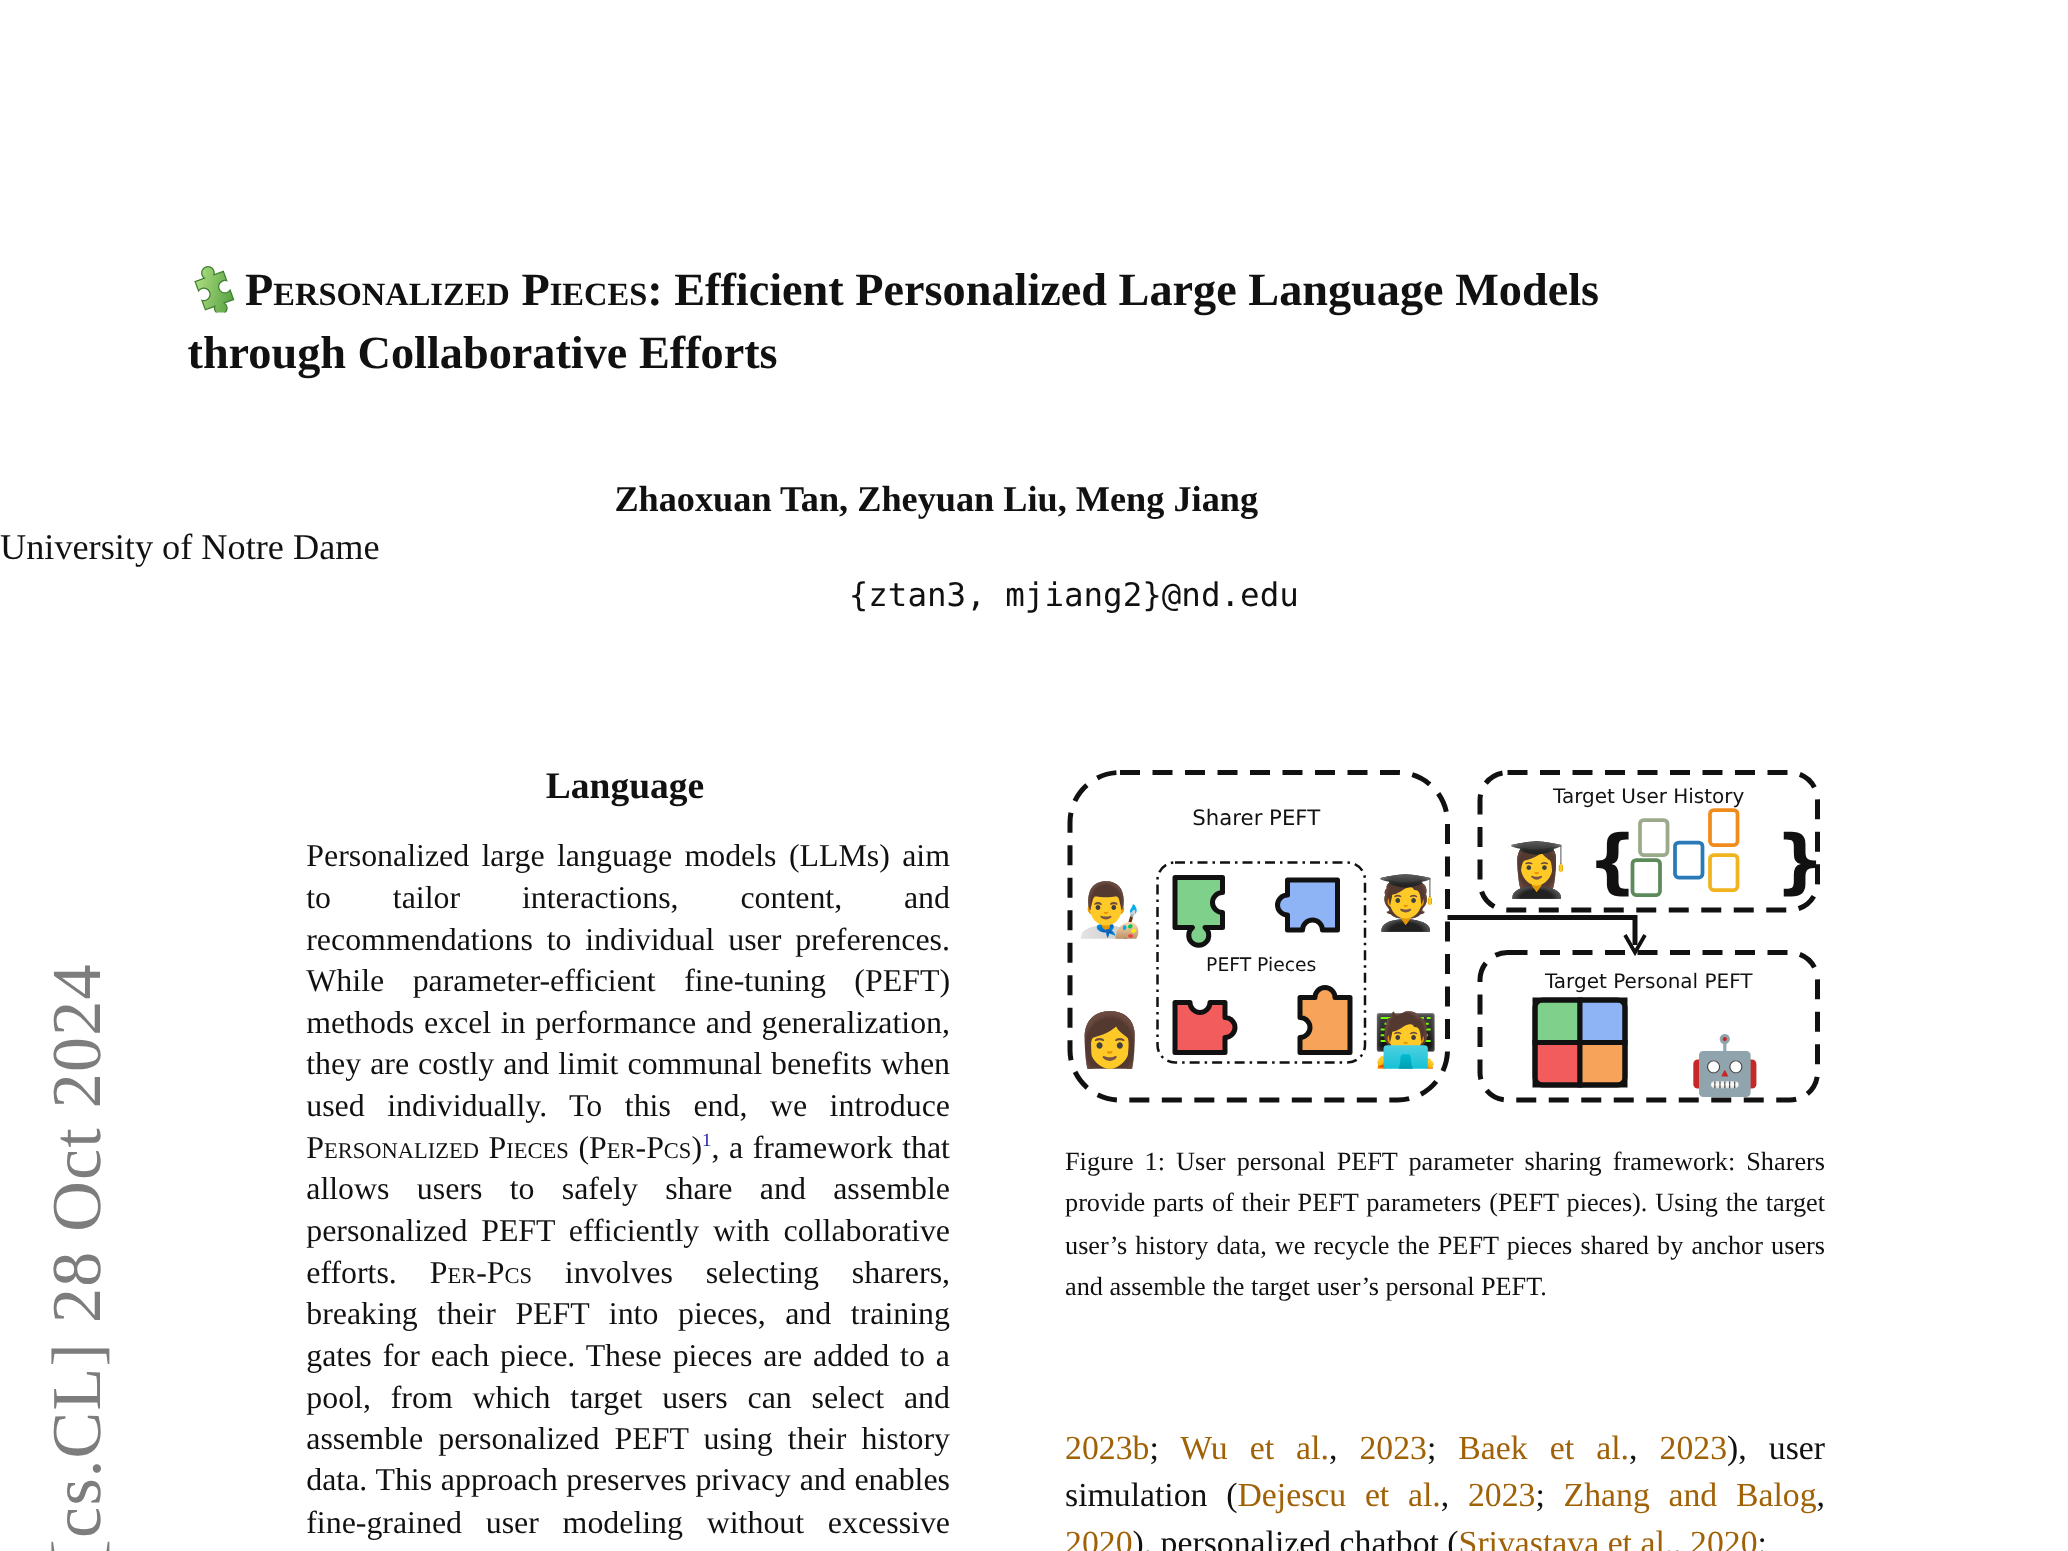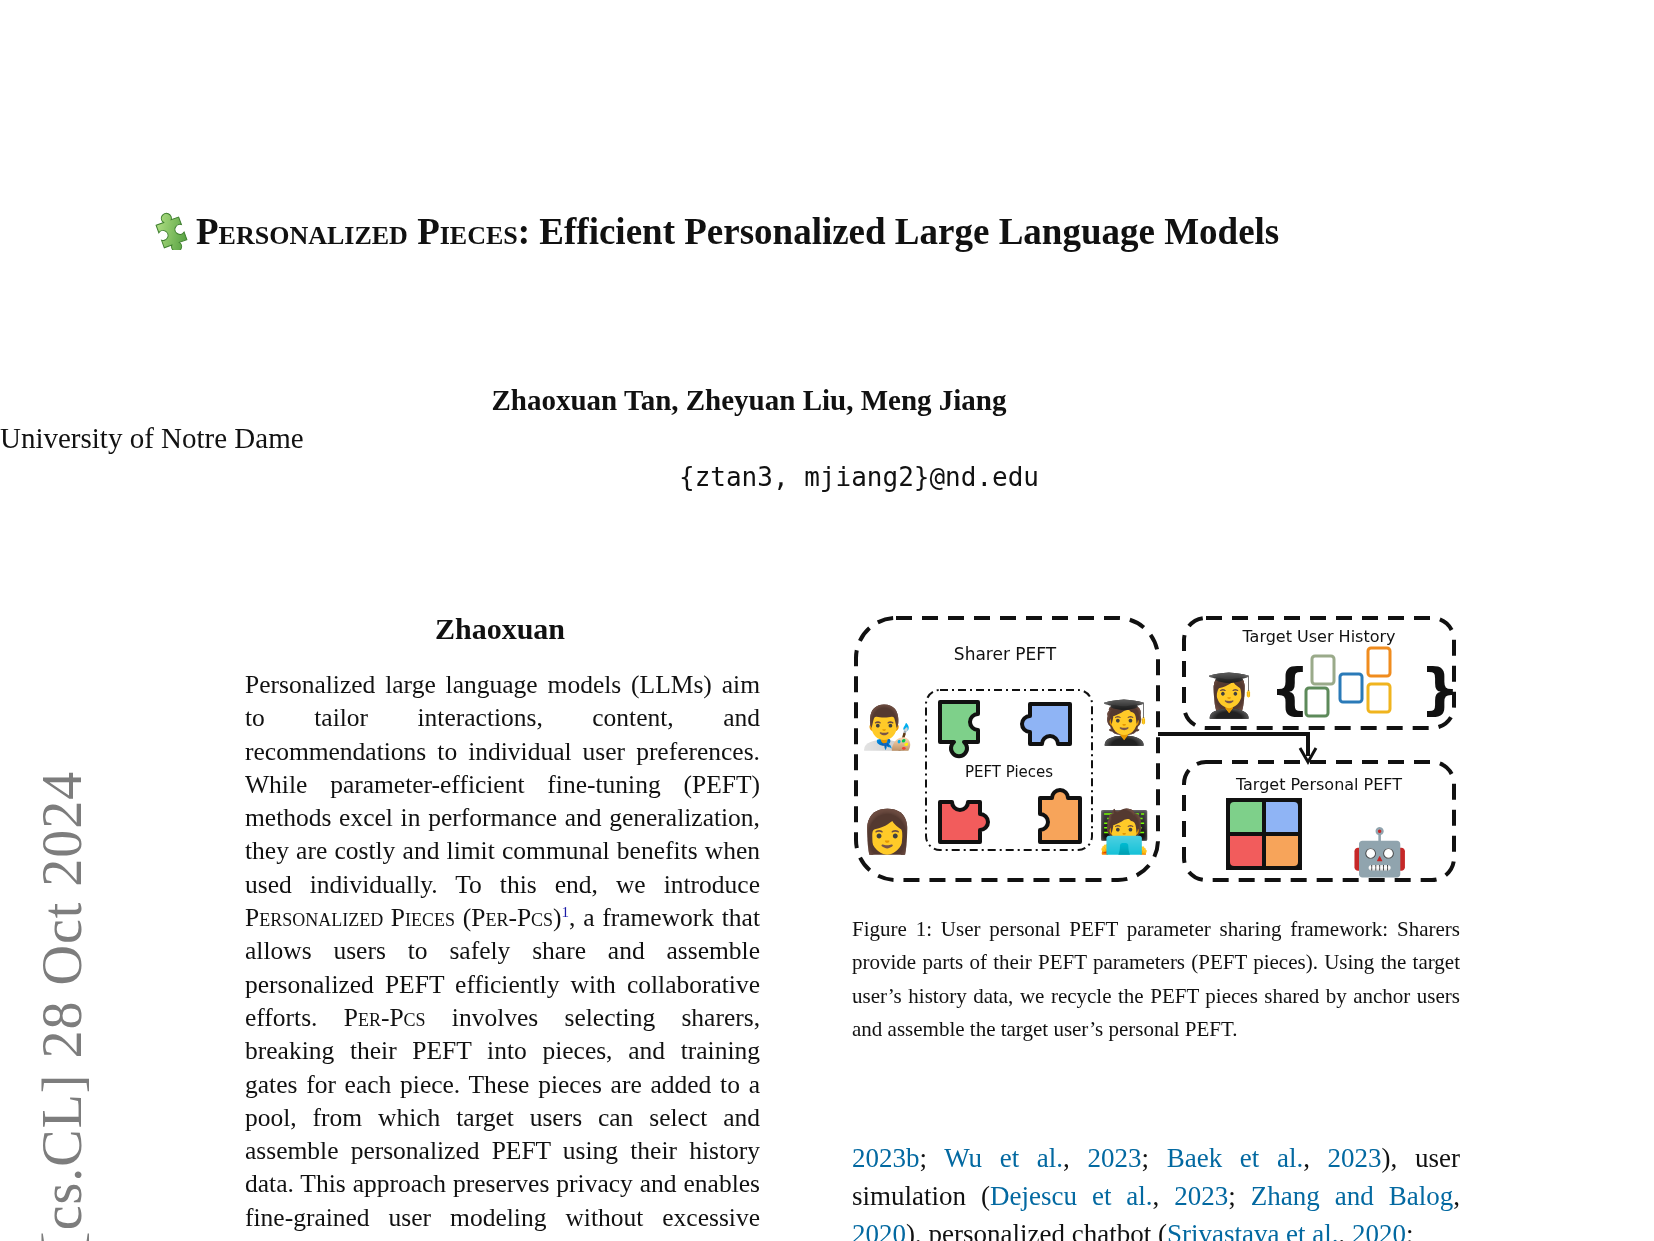--- a/index.html
+++ b/index.html
@@ -24,48 +24,49 @@
   .abs-heading { position:absolute; left:240px; top:612px; width:520px; text-align:center; font-size:30px; font-weight:bold; }
   .abstract { position:absolute; left:245px; top:668px; width:515px; font-size:25.5px; line-height:33.3px; text-align:justify; hyphens:manual; }
   .abstract .sc { font-variant:small-caps; }
   .abstract sup { font-size:15px; color:#1a1aa6; vertical-align:9px; line-height:0; }
 
   .figure { position:absolute; left:850px; top:612px; width:610px; height:280px; }
 
   .caption { position:absolute; left:852px; top:913px; width:608px; font-size:21px; line-height:33.3px; text-align:justify; }
 
   .body-right { position:absolute; left:852px; top:1139px; width:608px; font-size:27px; line-height:38px; text-align:justify; }
-  .cite { color:#0369a1; }
+  .cite { color:#a16207; }
 </style>
 </head>
 <body>
 
 <div class="arxiv-stamp">
   <span>[cs.CL]  28 Oct 2024</span>
 </div>
 
 <div class="title">
   <span class="puzzle-logo">
     <svg width="44" height="44" viewBox="0 0 44 44">
       <defs>
           <linearGradient id="pg" x1="0" y1="0" x2="1" y2="1">
         <stop offset="0" stop-color="#b9e58a"></stop>
             <stop offset="1" stop-color="#4c9a3a"></stop>
           </linearGradient>
         </defs>
       <path d="M8 14 h8 a5 5 0 1 1 8 0 h8 v8 a5 5 0 1 0 0 8 v8 h-8 a5 5 0 1 1 -8 0 h-8 v-8 a5 5 0 1 0 0 -8z" fill="url(#pg)" stroke="#3f7f2f" stroke-width="1" transform="rotate(-20 22 22)"></path>
     </svg>
   </span><span class="sc">Personalized Pieces</span><span>: Efficient Personalized Large Language Models</span><br>
+  <span>through Collaborative Efforts</span>
 </div>
 
 <div class="authors">Zhaoxuan Tan, Zheyuan Liu, Meng Jiang</div>
 <div class="affil">University of Notre Dame</div>
 <div class="email">{ztan3, mjiang2}@nd.edu</div>
 
-<div class="abs-heading">Zhaoxuan</div>
+<div class="abs-heading">Language</div>
 <div class="abstract"><span>Personalized large language models (LLMs) aim to tailor interactions, content, and recommendations to individual user preferences. While parameter-efficient fine-tuning (PEFT) methods excel in performance and generalization, they are costly and limit communal benefits when used individually. To this end, we introduce </span><span class="sc">Personalized Pieces</span><span> (</span><span class="sc">Per-Pcs</span><span>)</span><sup>1</sup><span>, a framework that allows users to safely share and assemble personalized PEFT efficiently with collaborative efforts. </span><span class="sc">Per-Pcs</span><span> involves selecting sharers, breaking their PEFT into pieces, and training gates for each piece. These pieces are added to a pool, from which target users can select and assemble personalized PEFT using their history data. This approach preserves privacy and enables fine-grained user modeling without excessive storage and</span></div>
 
 <div class="figure">
   <svg width="610" height="280" viewBox="0 0 610 280" font-family="DejaVu Sans, sans-serif">
 
     <rect x="6" y="6" width="302" height="262" rx="40" fill="none" stroke="#111" stroke-width="4" stroke-dasharray="16 10"></rect>
     <text x="155" y="48" font-size="17" text-anchor="middle" fill="#111"><tspan>Sharer PEFT</tspan></text>
 
     <rect x="76" y="78" width="166" height="160" rx="14" fill="none" stroke="#111" stroke-width="2" stroke-dasharray="8 4 2 4"></rect>
     <text x="159" y="165" font-size="15" text-anchor="middle" fill="#111"><tspan>PEFT Pieces</tspan></text>

